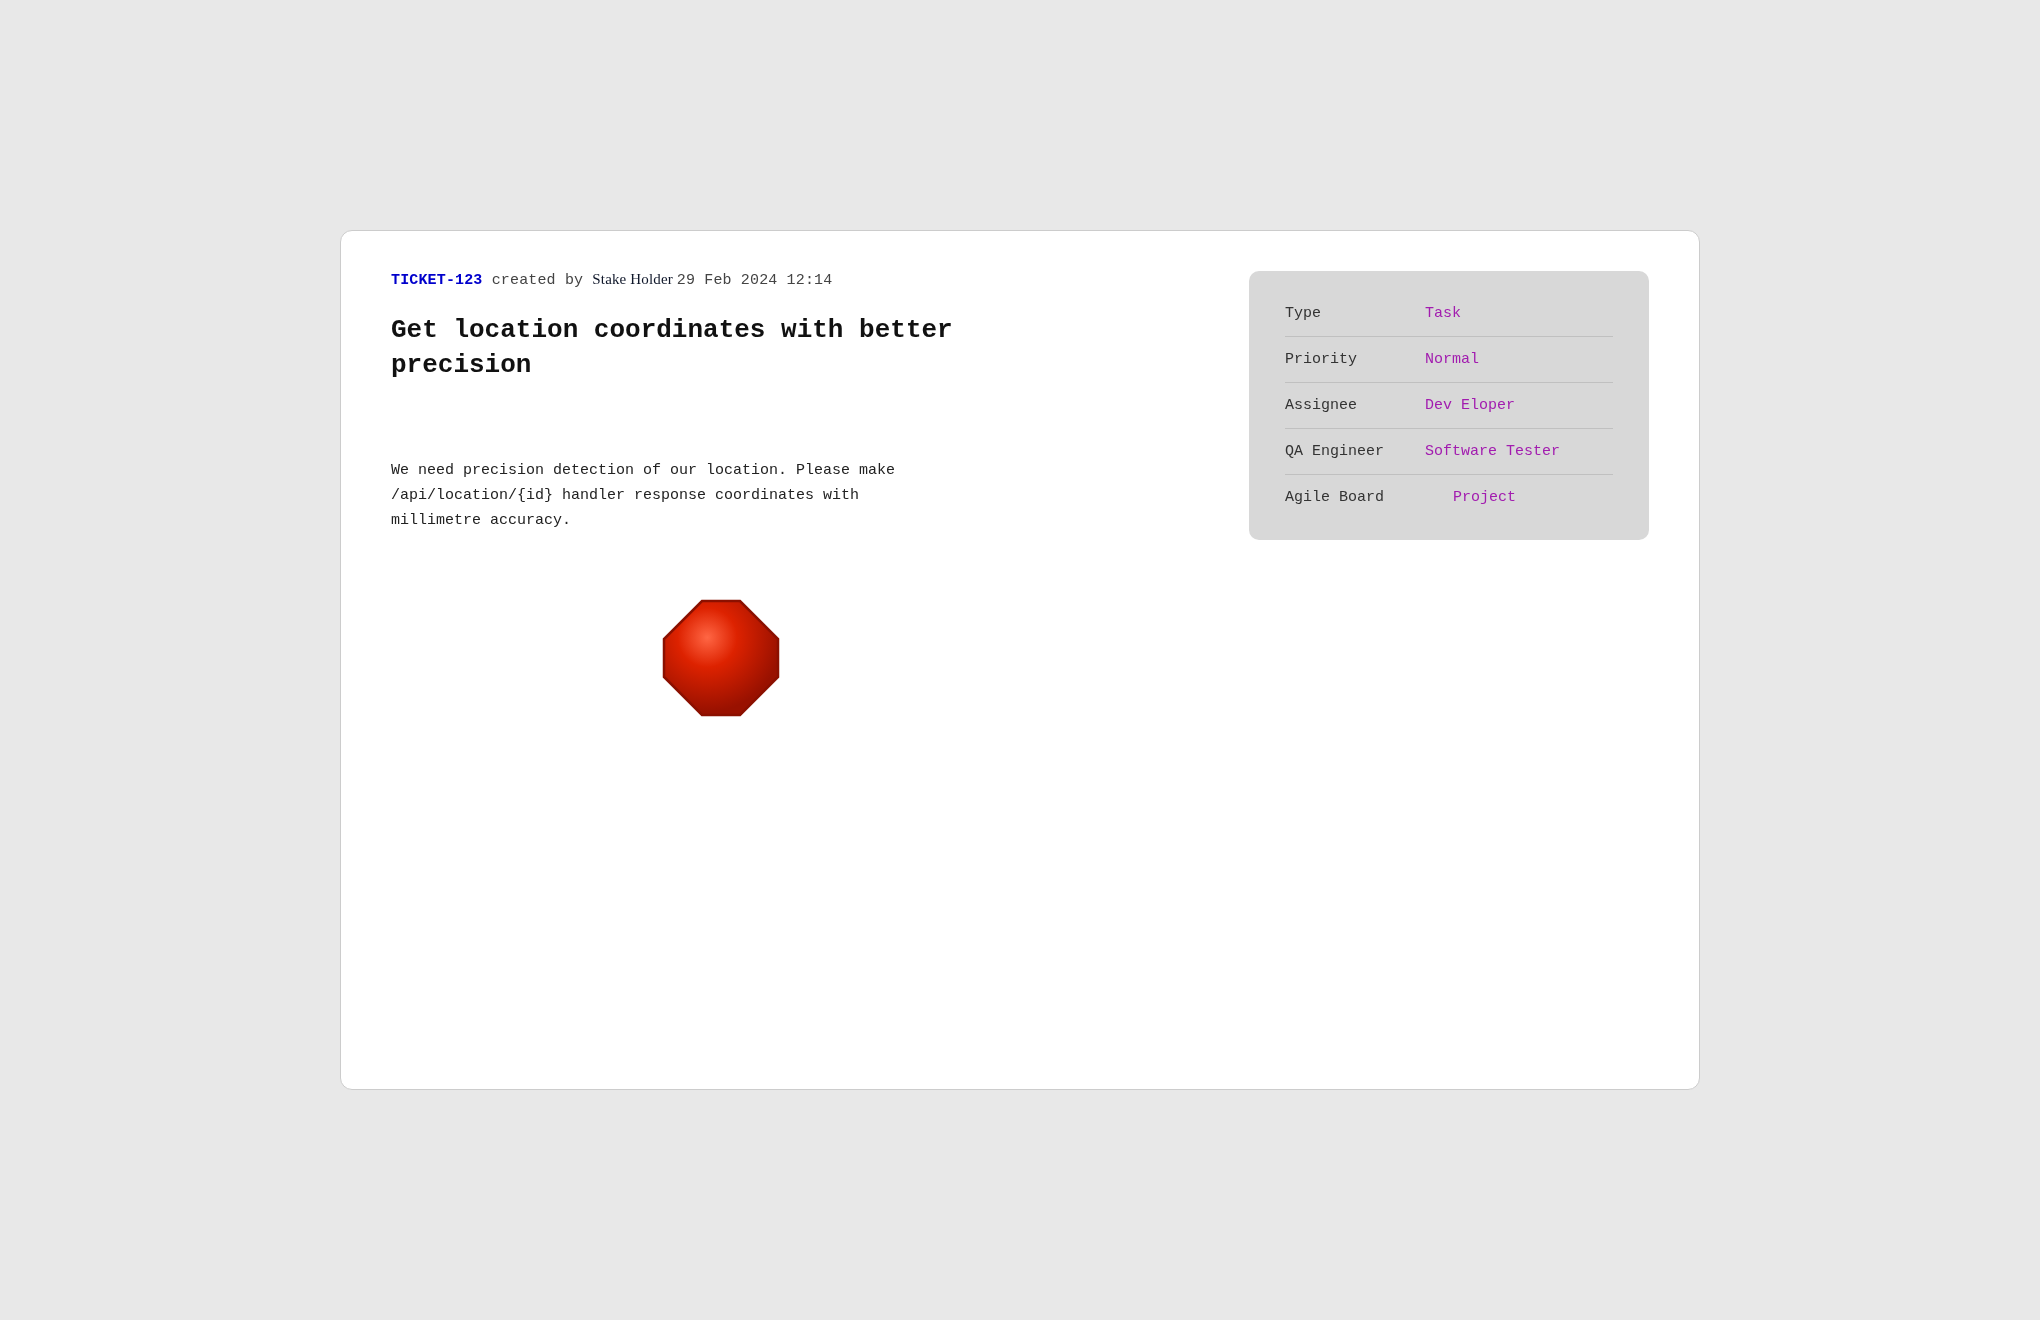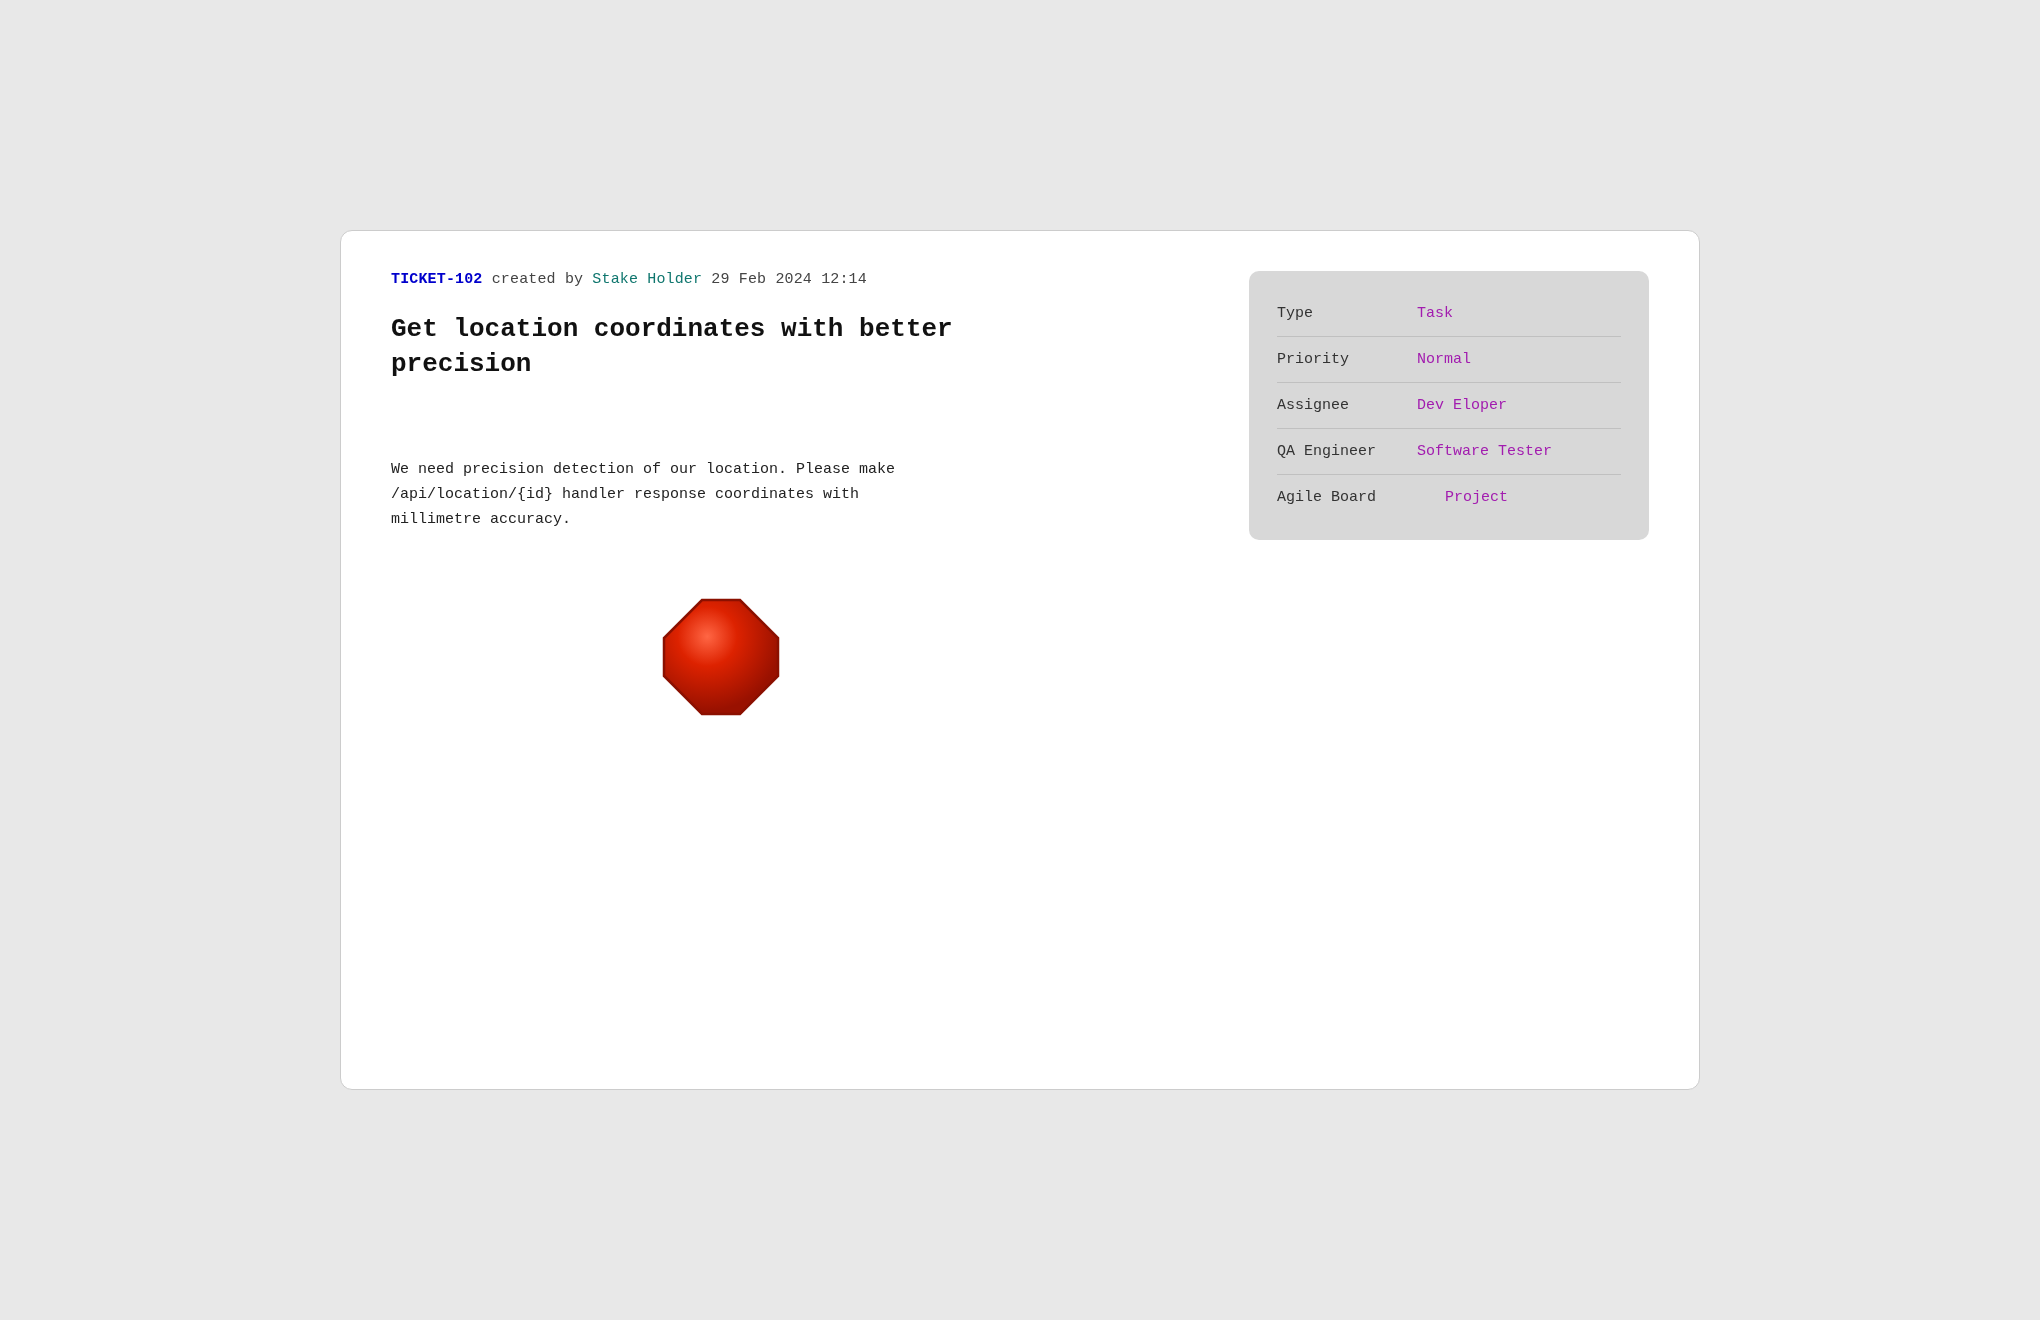--- a/index.html
+++ b/index.html
@@ -42,21 +42,22 @@
       margin-bottom: 24px;
       letter-spacing: 0.01em;
     }
 
     .ticket-id {
       color: #0000cc;
       font-weight: bold;
     }
 
     .ticket-author {
-      color: #0f766e;
+      color: #0f172a;
+      font-family: Liberation Serif, serif;
     }
 
     .ticket-title {
       font-size: 26px;
       font-weight: bold;
       color: #111111;
       line-height: 1.35;
       margin-bottom: 28px;
       max-width: 680px;
     }
@@ -84,21 +85,21 @@
     }
 
     .sidebar {
       width: 400px;
       flex-shrink: 0;
     }
 
     .info-card {
       background: #d8d8d8;
       border-radius: 10px;
-      padding: 20px 28px;
+      padding: 20px 36px;
       display: flex;
       flex-direction: column;
       gap: 0;
     }
 
     .info-row {
       display: flex;
       flex-direction: row;
       align-items: center;
       padding: 14px 0;
@@ -124,21 +125,21 @@
     }
   </style>
 </head>
 <body>
 
 <div class="page-container">
 
   <div class="main-content">
 
     <div class="ticket-header">
-      <span class="ticket-id">TICKET-102</span>
+      <span class="ticket-id">TICKET-123</span>
       <span> created by</span>
       <span class="ticket-author"> Stake Holder </span>
       <span>29 Feb 2024 12:14</span>
     </div>
 
     <h1 class="ticket-title">Get location coordinates with better precision</h1>
 
     <div class="ticket-description">We need precision detection of our location. Please make
 /api/location/{id} handler response coordinates with
 millimetre accuracy.</div>

